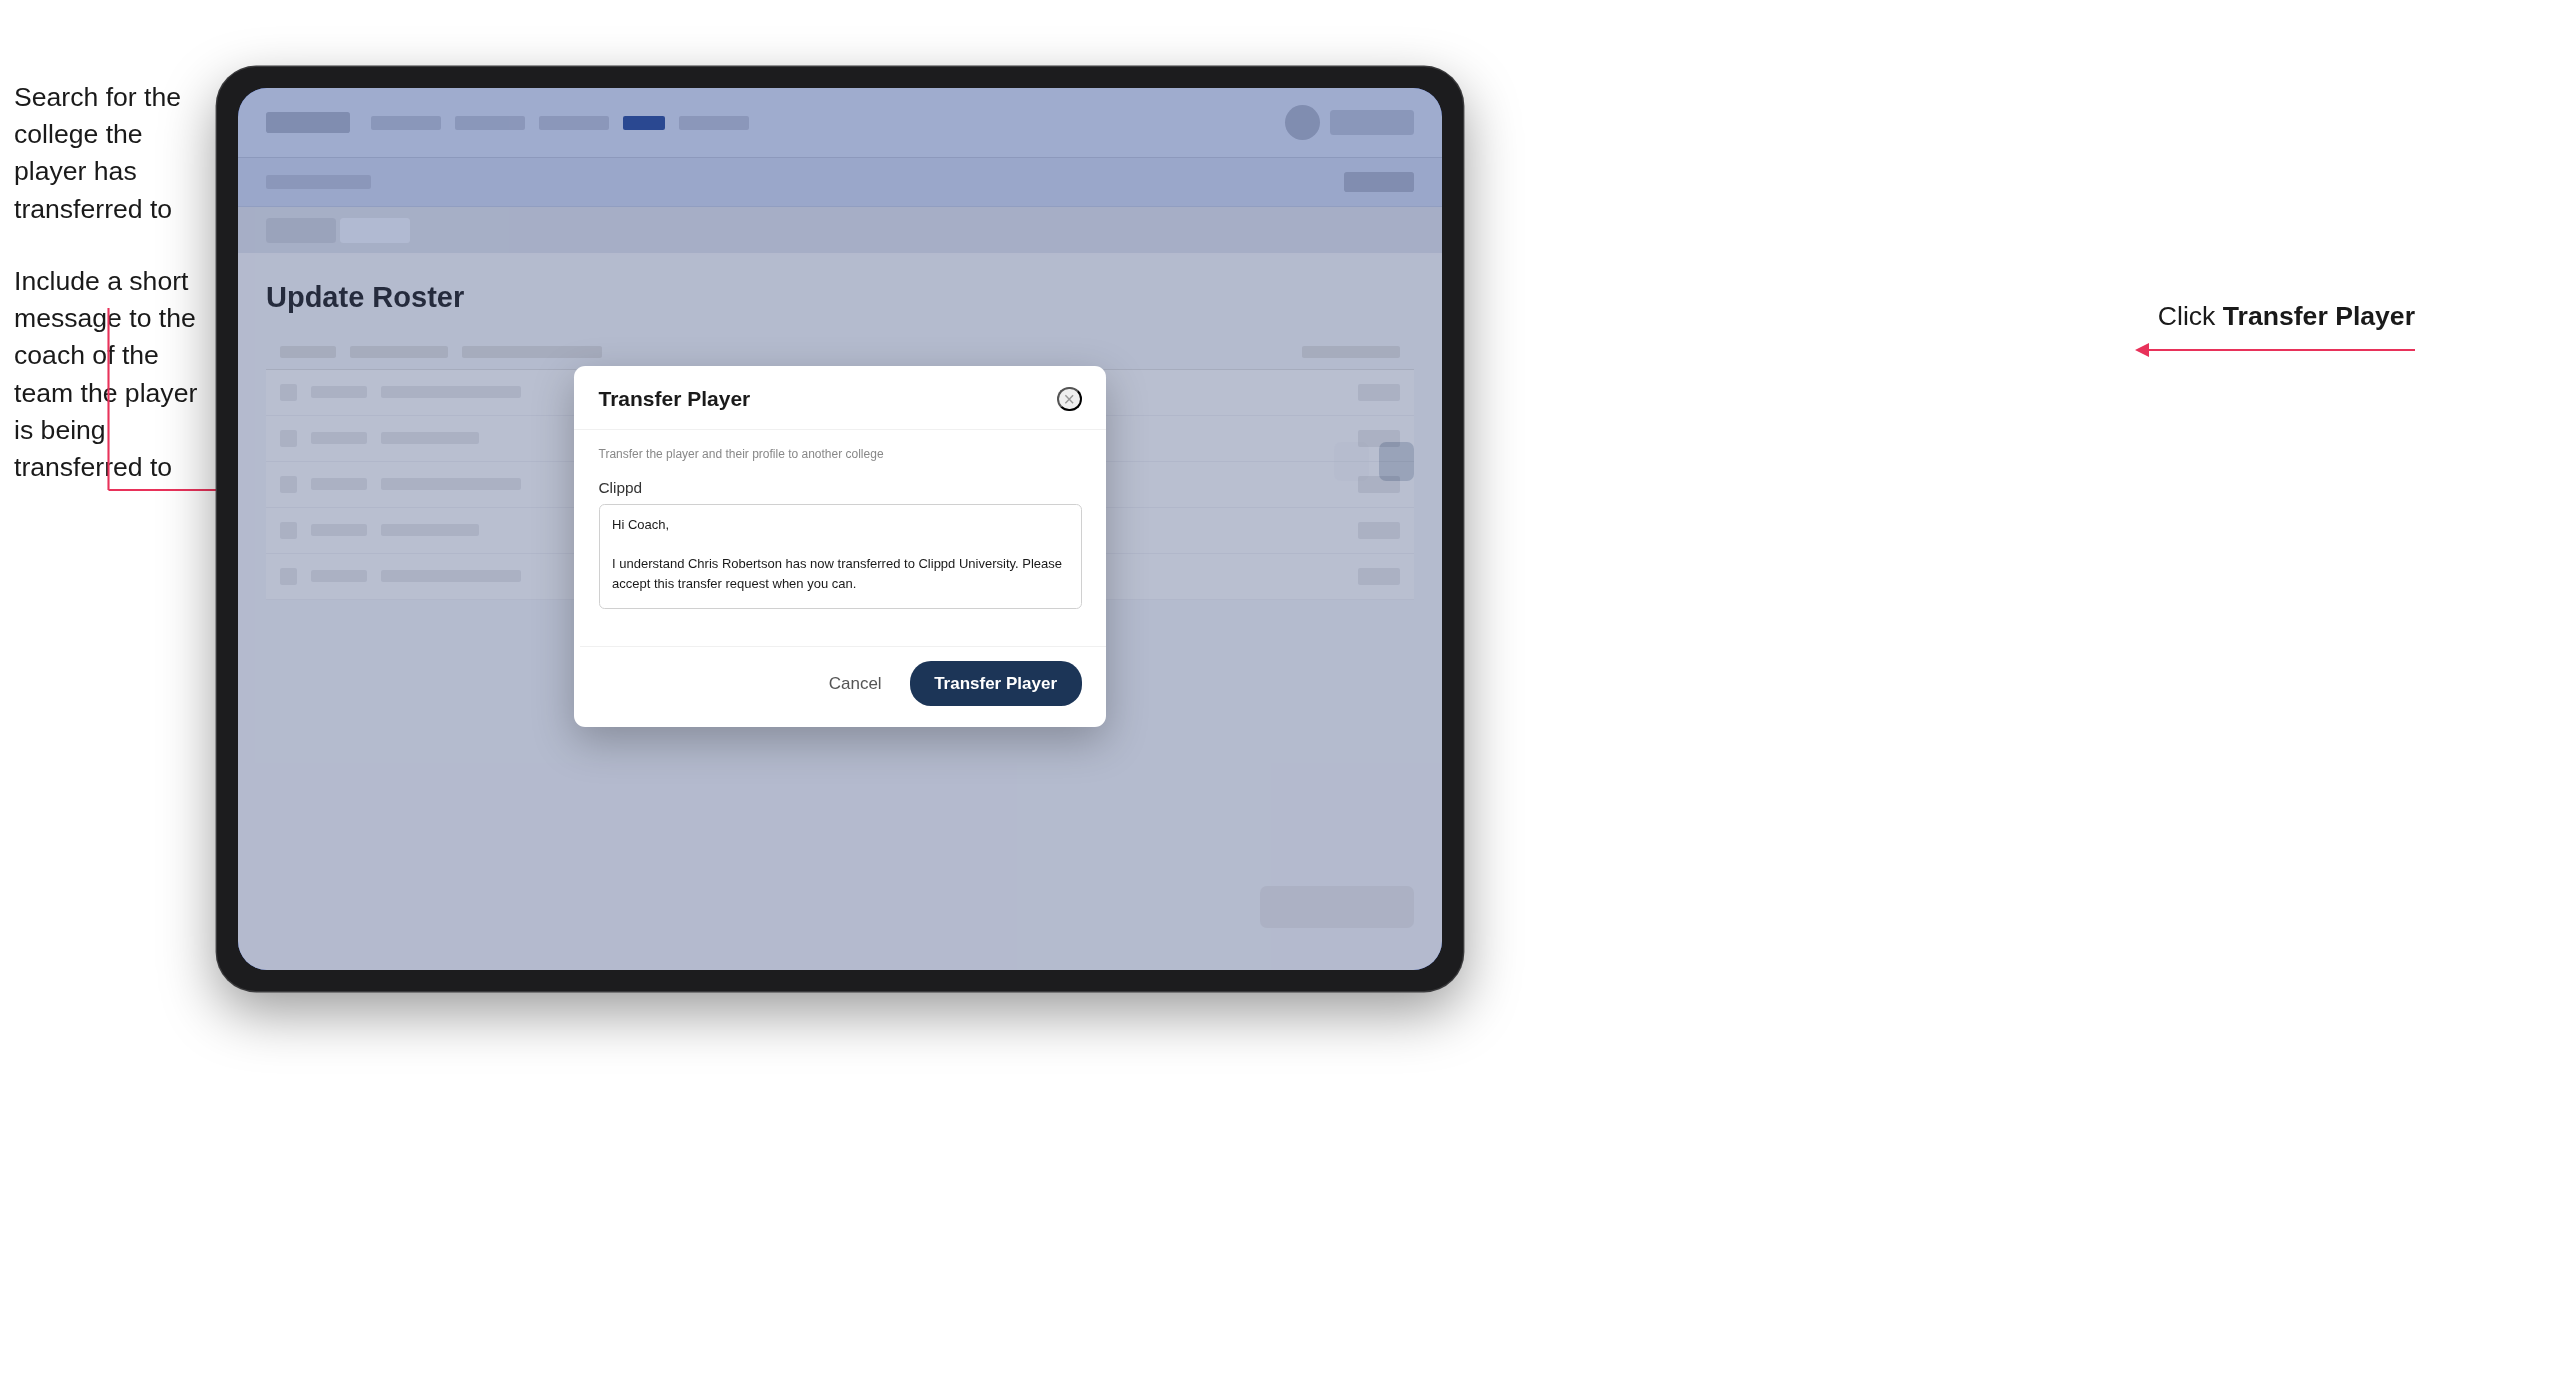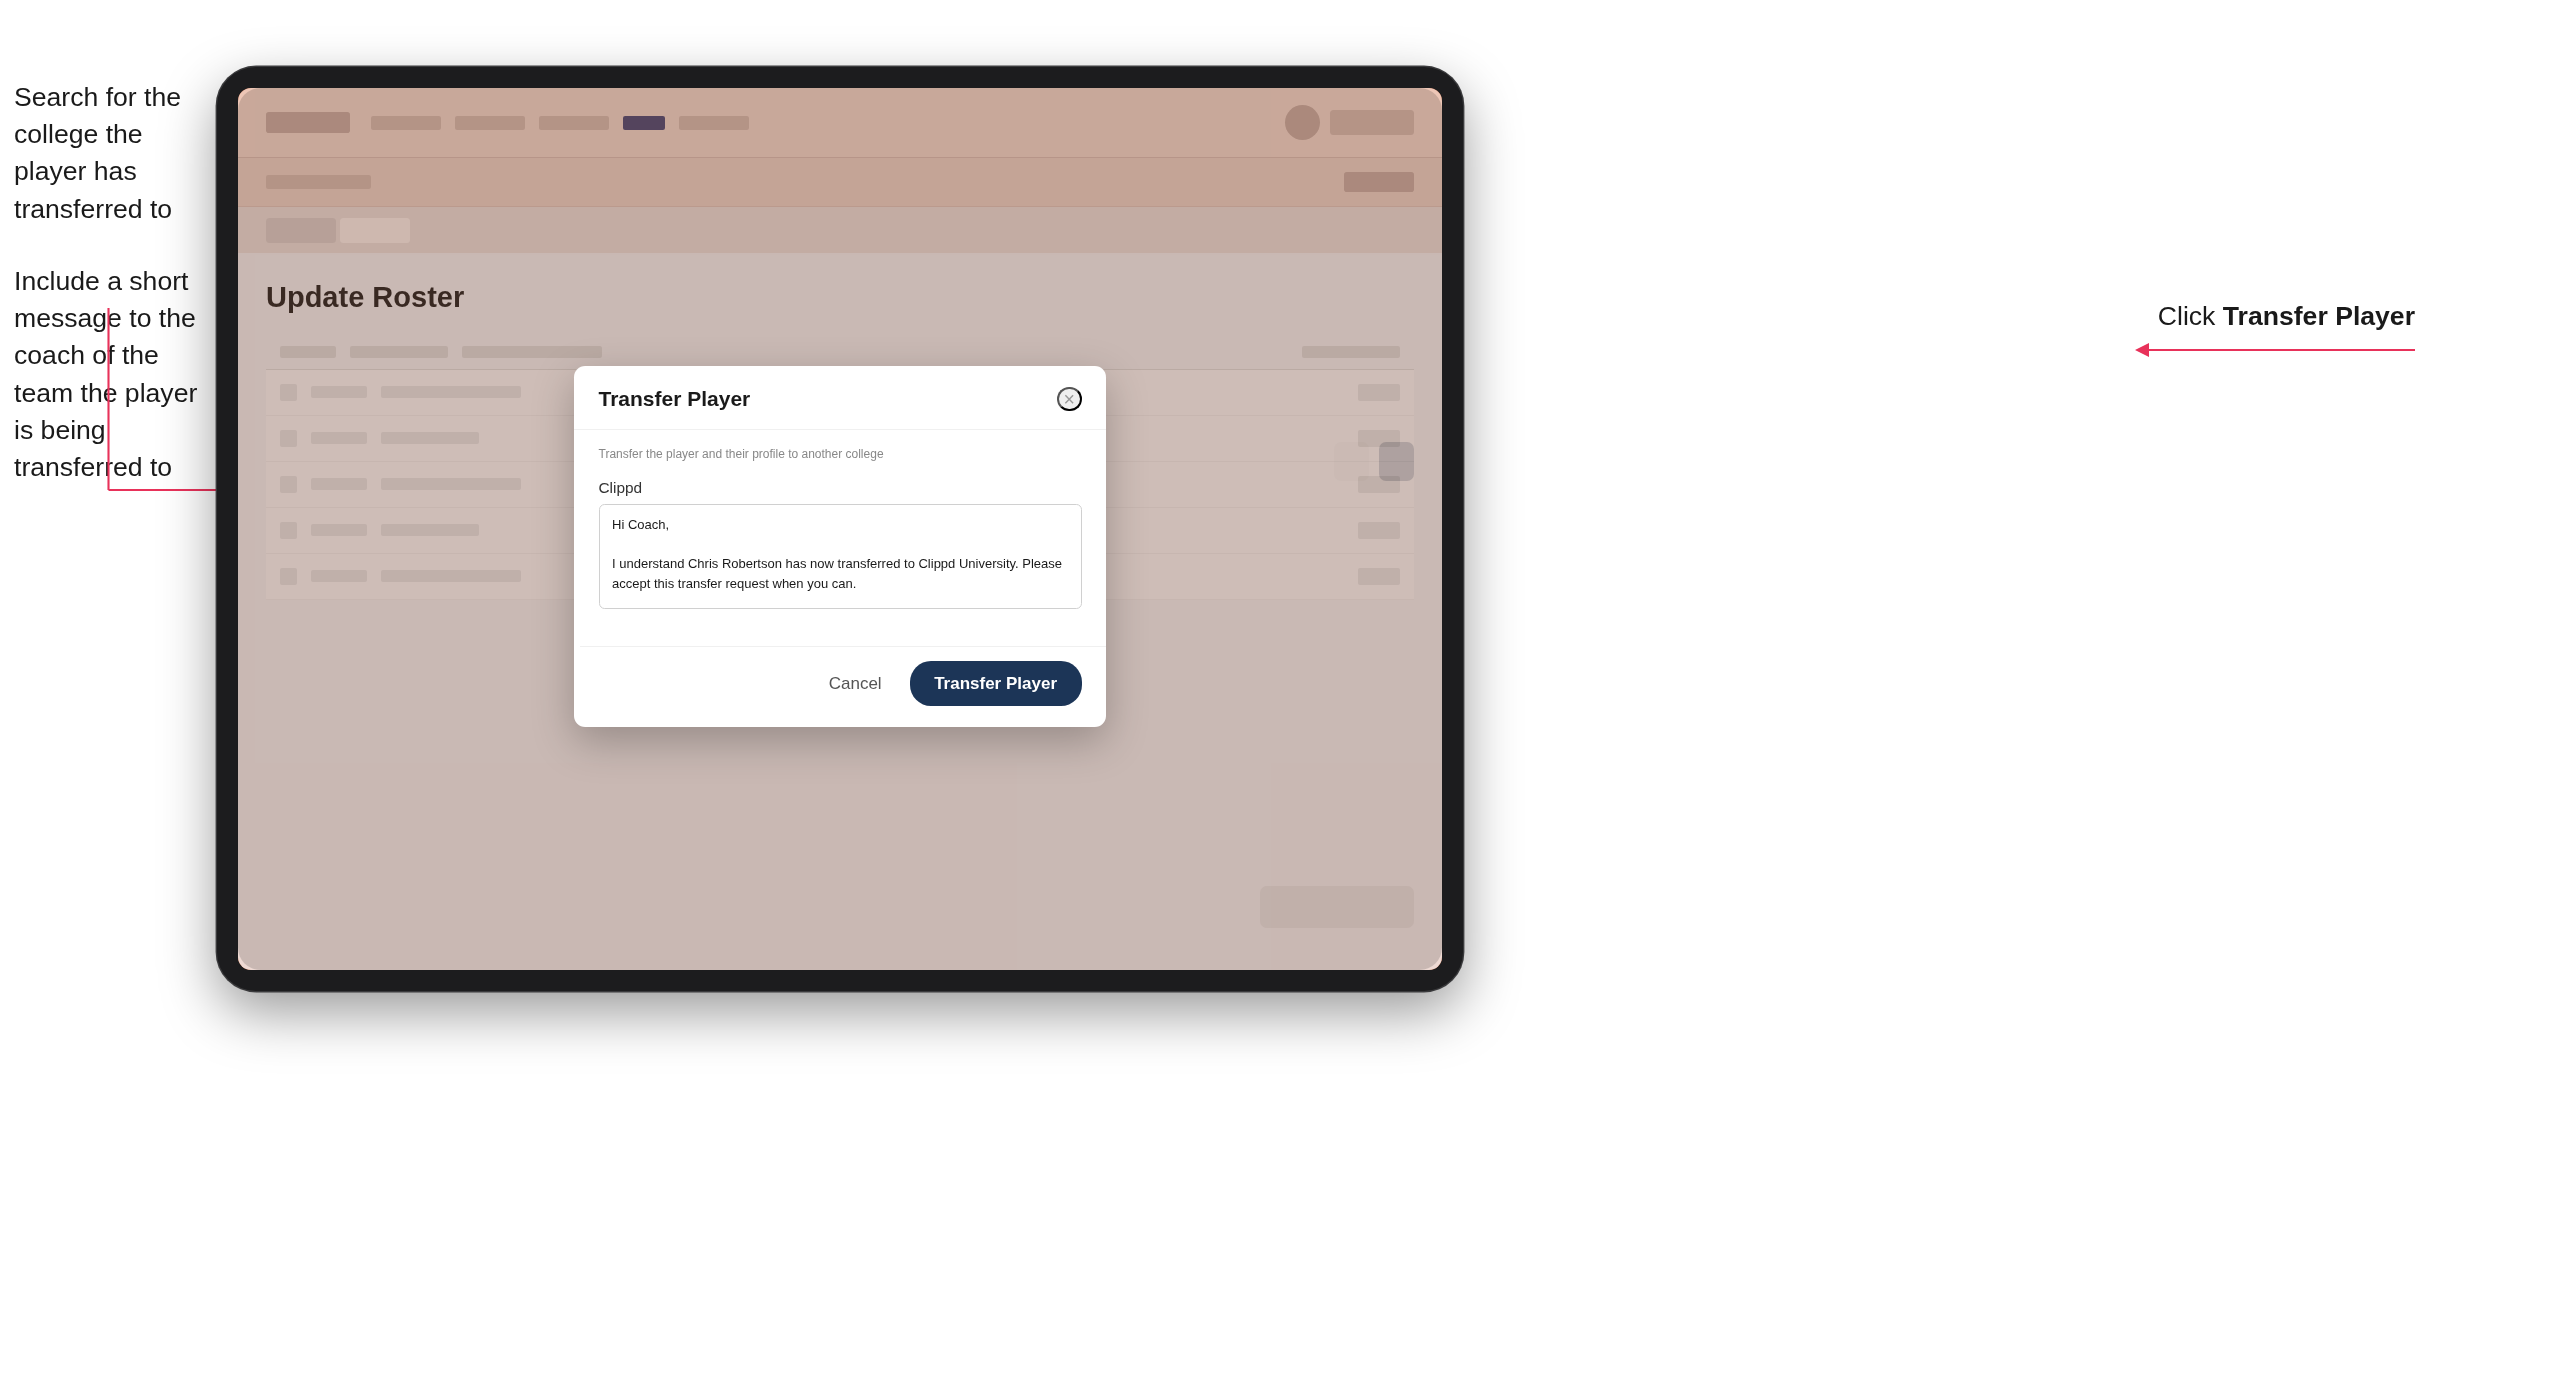--- a/index.html
+++ b/index.html
@@ -45,22 +45,22 @@
       height: 924px;
       background: #1c1c1e;
       border-radius: 39px;
       box-shadow: 0 0 0 1.4px #3a3a3c, 0 21px 56px rgba(0,0,0,0.4);
       padding: 21px;
     }
 
     .ipad-screen {
       width: 100%;
       height: 100%;
-      background: #c2410c;
-      border-radius: 13px;
+      background: #1d4ed8;
+      border-radius: 29px;
       overflow: hidden;
       position: relative;
       text-decoration: underline;
     }
 
     
     .nav-bar {
       position: absolute;
       top: 0; left: 0; right: 0;
       height: 70px;

